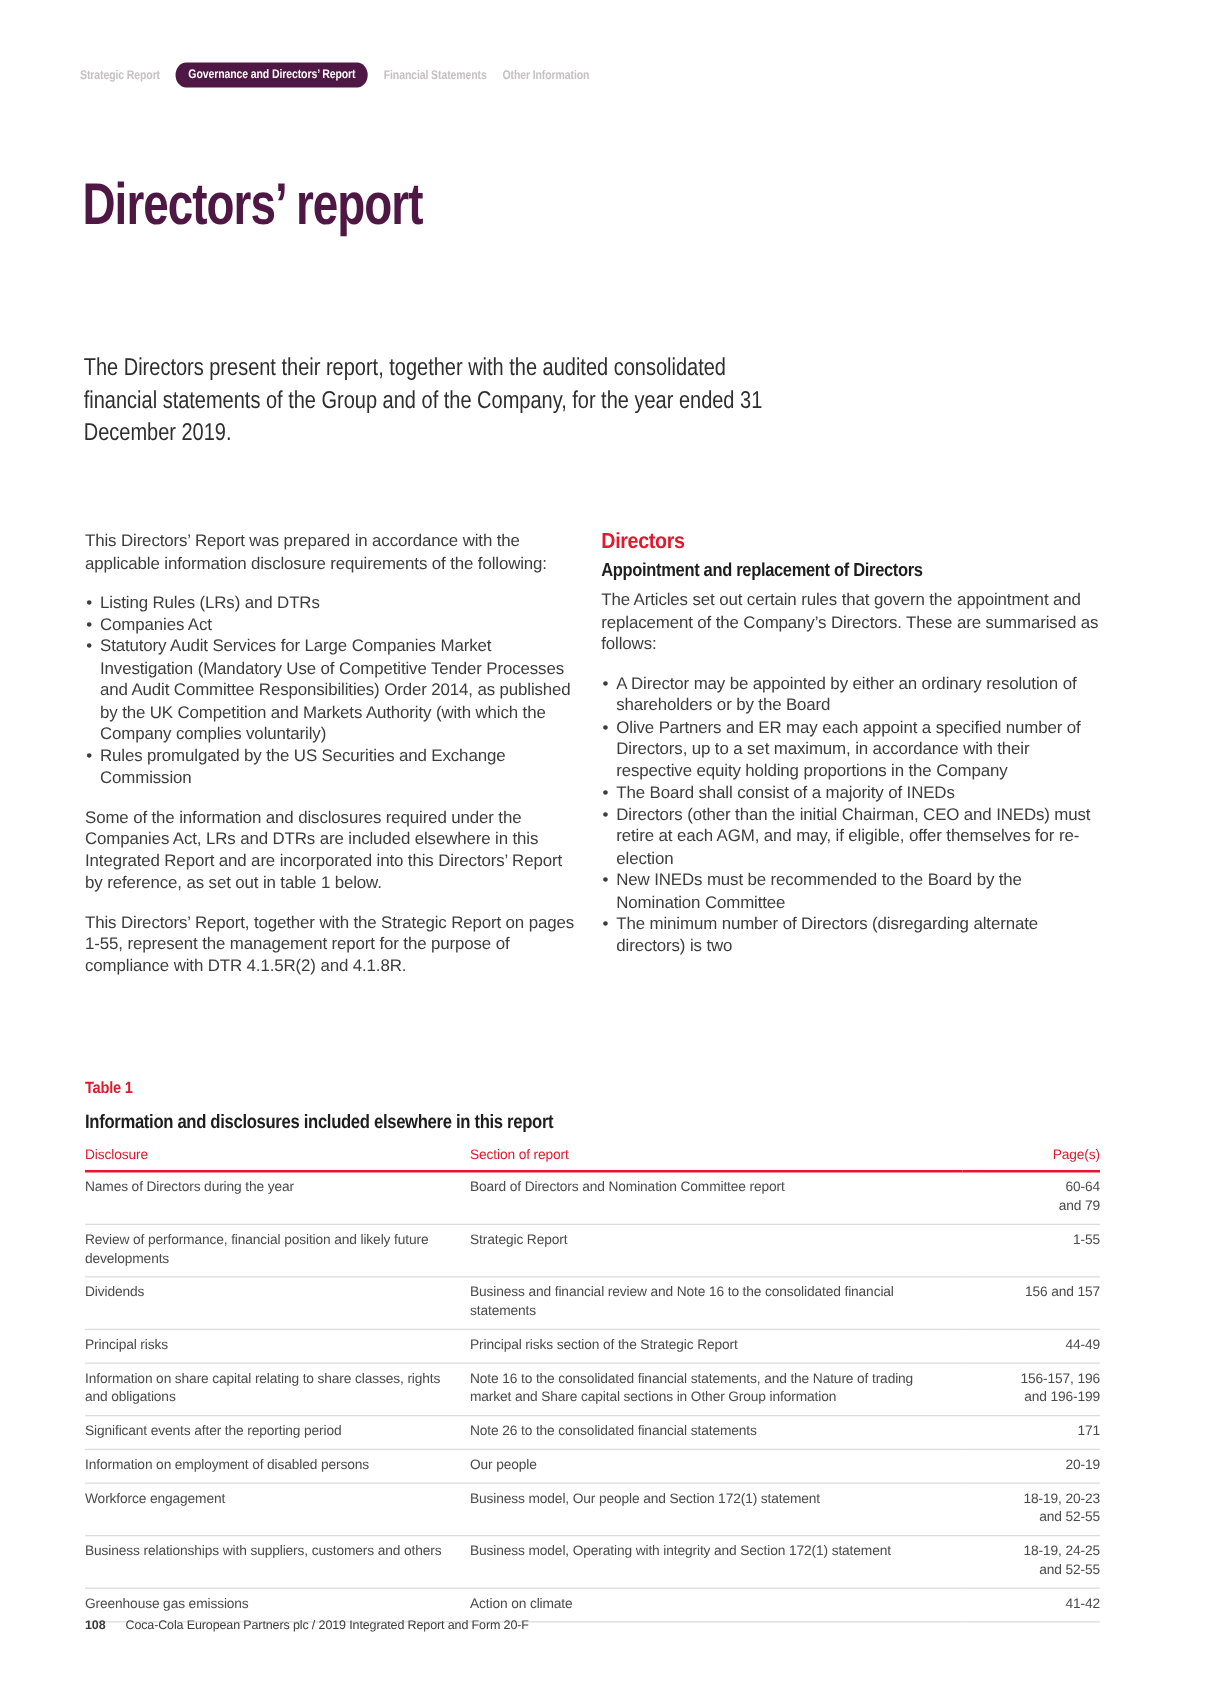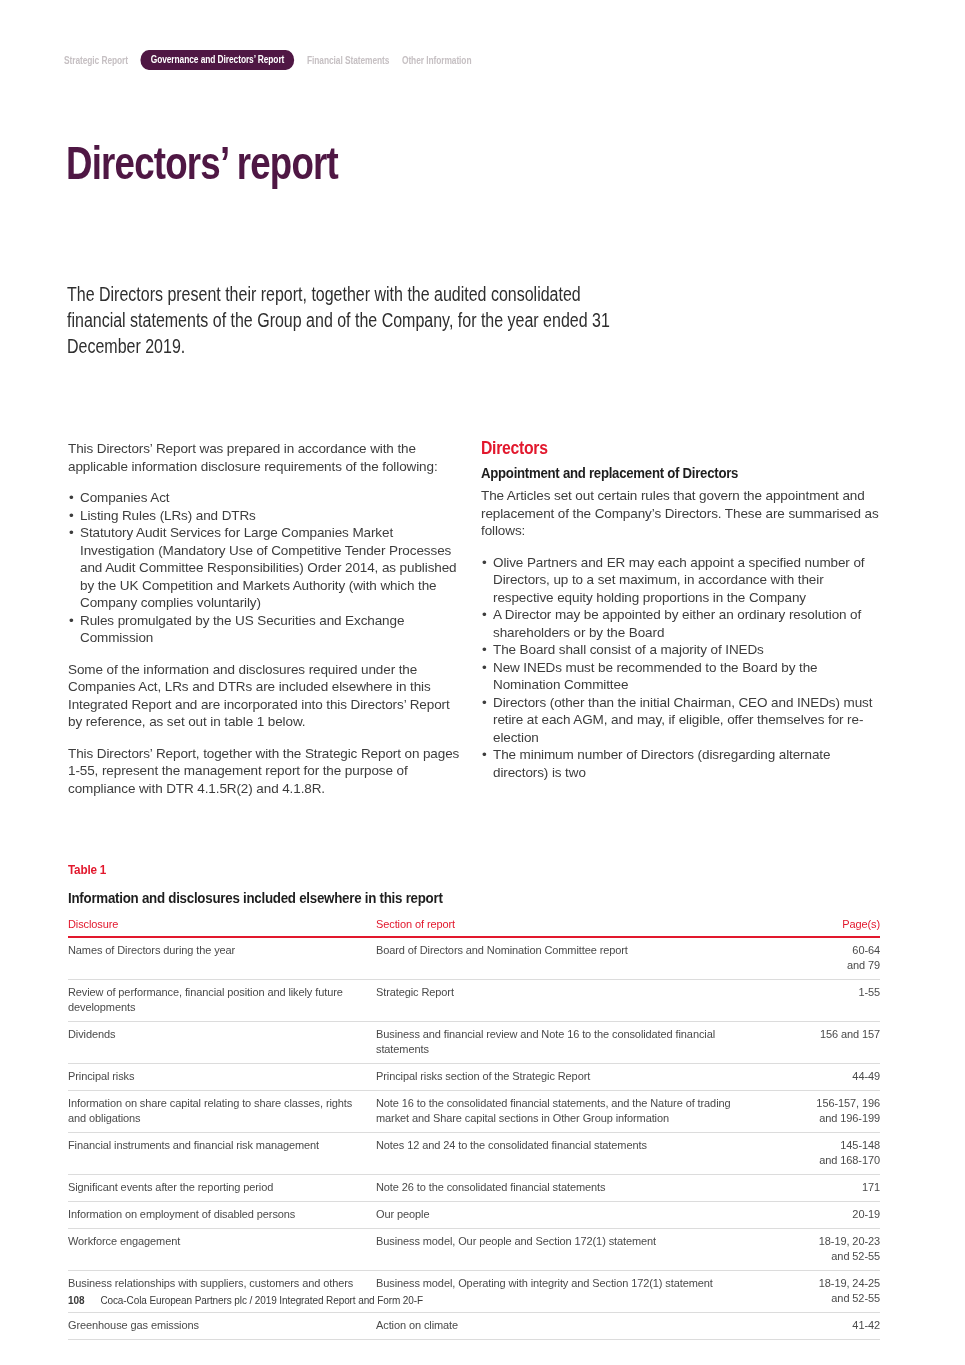--- a/index.html
+++ b/index.html
@@ -27,21 +27,21 @@
   }
 
   
   .intro{
     position:absolute;top:281px;left:67px;width:676px;
     font-size:19.5px;line-height:26px;color:#2e2e2e;letter-spacing:0;
     transform:scaleX(.82);transform-origin:left top;
   }
 
   
-  .cols{position:absolute;top:440px;left:68px;width:812px;display:flex;gap:14px;}
+  .cols{position:absolute;top:424px;left:68px;width:812px;display:flex;gap:14px;}
   .col{width:399px;}
   .body-text{font-size:13.5px;line-height:17.5px;color:#3d3d3d;letter-spacing:-.1px;}
   .body-text p{margin:0 0 14px 0;}
   ul.bullets{list-style:none;margin:0 0 14px 0;padding:0;}
   ul.bullets li{position:relative;padding-left:12px;margin:0;}
   ul.bullets li::before{content:"\2022";position:absolute;left:1px;top:0;color:#3d3d3d;}
 
   .sec-heading{
     font-size:17.5px;font-weight:bold;color:#e2182d;letter-spacing:-.3px;margin:0 0 6px 0;
     transform:scaleX(.9);transform-origin:left top;white-space:nowrap;
@@ -104,39 +104,39 @@
 
   <h1 class="title">Directors’ report</h1>
 
   <div class="intro">The Directors present their report, together with the audited consolidated financial statements of the Group and of the Company, for the year ended 31 December 2019.</div>
 
   <div class="cols">
 
     <div class="col body-text">
       <p>This Directors’ Report was prepared in accordance with the applicable information disclosure requirements of the following:</p>
       <ul class="bullets">
+        <li>Listing Rules (LRs) and DTRs</li>
         <li>Companies Act</li>
-        <li>Listing Rules (LRs) and DTRs</li>
         <li>Statutory Audit Services for Large Companies Market Investigation (Mandatory Use of Competitive Tender Processes and Audit Committee Responsibilities) Order 2014, as published by the UK Competition and Markets Authority (with which the Company complies voluntarily)</li>
         <li>Rules promulgated by the US Securities and Exchange Commission</li>
       </ul>
       <p>Some of the information and disclosures required under the Companies Act, LRs and DTRs are included elsewhere in this Integrated Report and are incorporated into this Directors’ Report by reference, as set out in table 1 below.</p>
       <p>This Directors’ Report, together with the Strategic Report on pages 1-55, represent the management report for the purpose of compliance with DTR 4.1.5R(2) and 4.1.8R.</p>
     </div>
 
     <div class="col body-text">
       <h2 class="sec-heading">Directors</h2>
       <h3 class="sub-heading">Appointment and replacement of Directors</h3>
       <p>The Articles set out certain rules that govern the appointment and replacement of the Company’s Directors. These are summarised as follows:</p>
       <ul class="bullets">
+        <li>A Director may be appointed by either an ordinary resolution of shareholders or by the Board</li>
         <li>Olive Partners and ER may each appoint a specified number of Directors, up to a set maximum, in accordance with their respective equity holding proportions in the Company</li>
-        <li>A Director may be appointed by either an ordinary resolution of shareholders or by the Board</li>
         <li>The Board shall consist of a majority of INEDs</li>
+        <li>Directors (other than the initial Chairman, CEO and INEDs) must retire at each AGM, and may, if eligible, offer themselves for re-election</li>
         <li>New INEDs must be recommended to the Board by the Nomination Committee</li>
-        <li>Directors (other than the initial Chairman, CEO and INEDs) must retire at each AGM, and may, if eligible, offer themselves for re-election</li>
         <li>The minimum number of Directors (disregarding alternate directors) is two</li>
       </ul>
     </div>
 
   </div>
 
   <div class="table-section">
     <div class="tbl-label">Table 1</div>
     <div class="tbl-title">Information and disclosures included elsewhere in this report</div>
     <table class="disclosures">
@@ -174,26 +174,20 @@
           <td>Principal risks section of the Strategic Report</td>
           <td class="pages">44-49</td>
         </tr>
         <tr>
           <td>Information on share capital relating to share classes, rights and obligations</td>
           <td>Note 16 to the consolidated financial statements, and the Nature of trading market and Share capital sections in Other Group information</td>
           <td class="pages">156-157, 196
 and 196-199</td>
         </tr>
         <tr>
-          <td>Financial instruments and financial risk management</td>
-          <td>Notes 12 and 24 to the consolidated financial statements</td>
-          <td class="pages">145-148
-and 168-170</td>
-        </tr>
-        <tr>
           <td>Significant events after the reporting period</td>
           <td>Note 26 to the consolidated financial statements</td>
           <td class="pages">171</td>
         </tr>
         <tr>
           <td>Information on employment of disabled persons</td>
           <td>Our people</td>
           <td class="pages">20-19</td>
         </tr>
         <tr>

